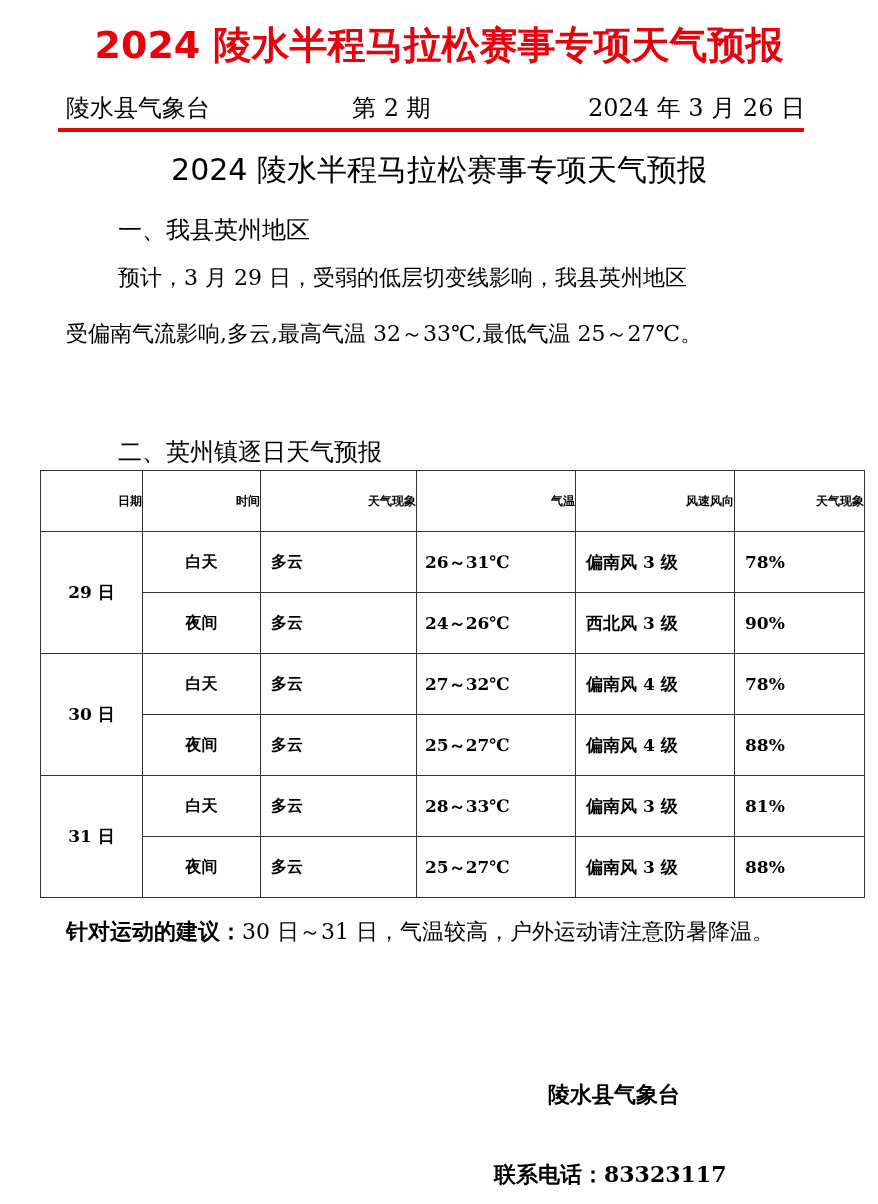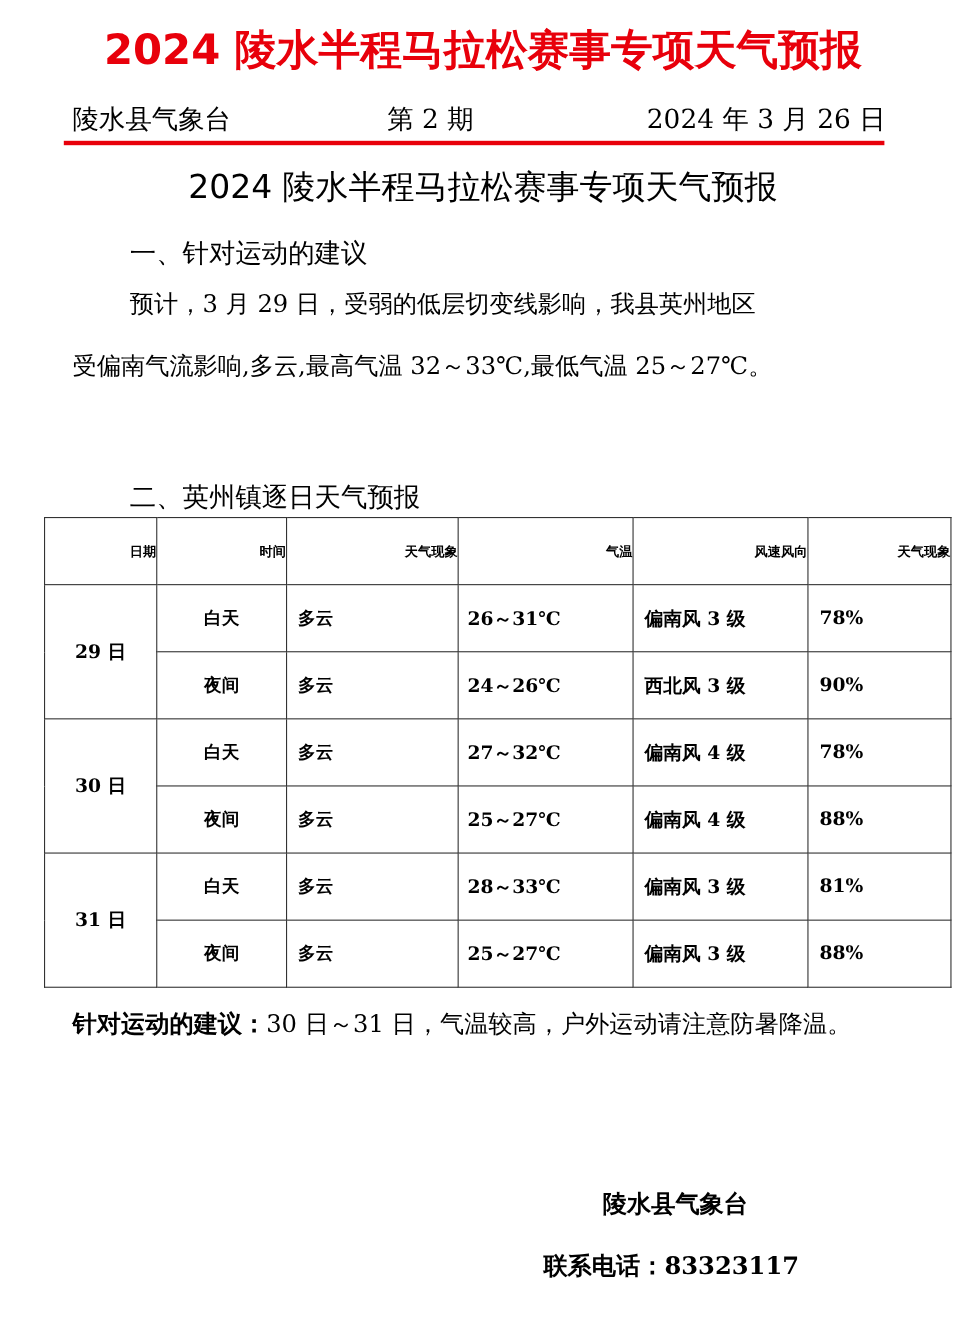--- a/index.html
+++ b/index.html
@@ -30,21 +30,21 @@
 
 <div class="abs masthead">2024 陵水半程马拉松赛事专项天气预报</div>
 
 <div class="abs subhead" style="left:66px;">陵水县气象台</div>
 <div class="abs subhead" style="left:352px;">第 2 期</div>
 <div class="abs subhead" style="left:588px;">2024 年 3 月 26 日</div>
 <div class="abs redline"></div>
 
 <div class="abs doc-title">2024 陵水半程马拉松赛事专项天气预报</div>
 
-<div class="abs section-h" style="left:118px; top:214px;">一、针对运动的建议</div>
+<div class="abs section-h" style="left:118px; top:214px;">一、我县英州地区</div>
 
 <div class="abs para" style="top:250px;">
   <div style="padding-left:52px;">预计，3 月 29 日，受弱的低层切变线影响，我县英州地区</div>
   <div>受偏南气流影响,多云,最高气温 32～33℃,最低气温 25～27℃。</div>
 </div>
 
 <div class="abs section-h" style="left:118px; top:436px;">二、英州镇逐日天气预报</div>
 
 <table class="fc">
   <thead>
@@ -102,13 +102,13 @@
       <td class="c-temp">25～27℃</td>
       <td class="c-wind">偏南风 3 级</td>
       <td class="c-hum">88%</td>
     </tr>
   </tbody>
 </table>
 
 <div class="abs advice"><b>针对运动的建议：</b><span>30 日～31 日，气温较高，户外运动请注意防暑降温。</span></div>
 
 <div class="abs sign" style="left:548px; top:1080px;">陵水县气象台</div>
-<div class="abs sign" style="left:494px; top:1136px;">联系电话：83323117</div>
+<div class="abs sign" style="left:494px; top:1160px;">联系电话：83323117</div>
 
 </body></html>

